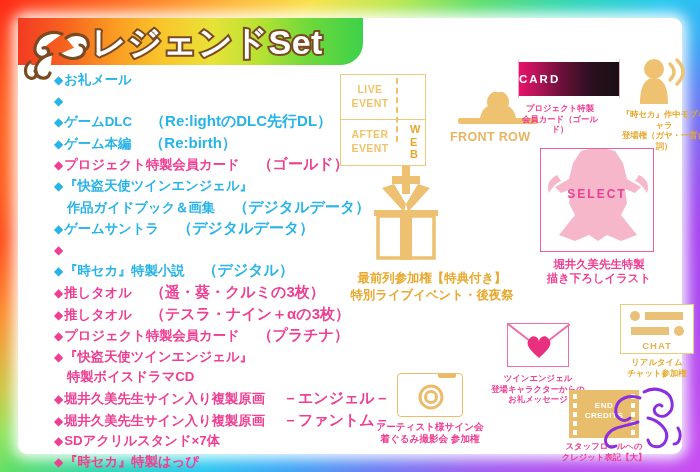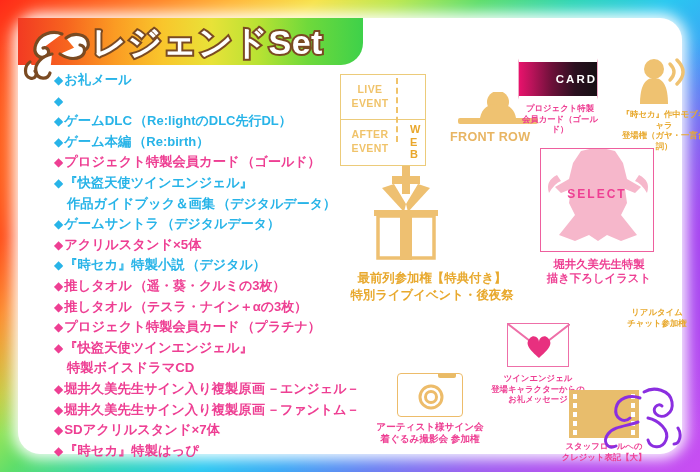--- a/index.html
+++ b/index.html
@@ -20,21 +20,21 @@
   }
   .frame::before{
     content:"";position:absolute;inset:0;
     background:
       radial-gradient(ellipse 120% 70% at 2% 50%, rgba(255,60,20,.85) 0%, rgba(255,60,20,0) 60%),
       radial-gradient(ellipse 120% 70% at 98% 50%, rgba(170,60,240,.8) 0%, rgba(170,60,240,0) 60%);
     pointer-events:none;
   }
   .inner{
     position:absolute;left:18px;top:18px;right:18px;bottom:18px;
-    background:#fff;border-radius:22px;
+    background:#fff;border-radius:9px;
     box-shadow:0 0 14px 5px rgba(255,255,255,.95);
   }
   
   .banner{
     position:absolute;left:0;top:0;width:345px;height:47px;
     border-radius:0 0 22px 0;
     background:linear-gradient(90deg,
       #f23a22 0%, #f7641f 14%, #fb9b23 28%, #f9c62c 42%,
       #e8e238 56%, #b7e233 70%, #6fd93b 84%, #3ed14a 100%);
     z-index:6;
@@ -57,21 +57,21 @@
   .list{
     position:absolute;left:36px;top:52px;width:310px;
     z-index:5;
   }
   .li{
     display:flex;align-items:baseline;
     font-size:13.3px;font-weight:bold;line-height:20.6px;
     white-space:nowrap;
   }
   .li .dia{font-size:12px;margin-right:1px;}
-  .li .sub{font-size:13px;font-weight:bold;margin-left:2px;}
+  .li .sub{font-size:15px;font-weight:bold;margin-left:18px;}
   .li.cont{padding-left:13px;}
   .c-blue{color:#28b4e8;}
   .c-pink{color:#ee3f93;}
   .c-blue .sub{color:#28b4e8;}
   .c-pink .sub{color:#ee3f93;}
 
   
   .gfx{position:absolute;left:0;top:0;right:0;bottom:0;z-index:4;}
   .gitem{position:absolute;text-align:center;}
   .cap{font-size:8.4px;font-weight:bold;line-height:10.6px;}
@@ -95,24 +95,24 @@
   .frontrow{position:absolute;left:432px;top:74px;width:96px;}
   .fr-txt{color:#e8b563;font-size:12.6px;font-weight:bold;letter-spacing:.3px;}
 
   
   .gift{position:absolute;left:348px;top:148px;width:80px;height:96px;}
   .giftcap{position:absolute;left:316px;top:252px;width:196px;text-align:center;
     color:#e8a92e;font-size:12.4px;font-weight:bold;line-height:16.5px;}
 
   
   .cardbox{position:absolute;left:500px;top:40px;width:84px;}
-  .card{width:80px;height:42px;box-sizing:border-box;border:1.6px solid #f0a9c6;
+  .card{width:102px;height:42px;box-sizing:border-box;border:1.6px solid #f0a9c6;
     background:linear-gradient(90deg,#e8126c 0%, #b51358 18%, #6d1039 42%, #2b1020 72%, #171014 100%);
-    border-radius:2px;display:flex;align-items:center;justify-content:flex-end;
-    border-top:4px solid #fff;border-bottom:4px solid #fff;padding-left:37px;}
+    border-radius:2px;display:flex;align-items:center;justify-content:flex-start;
+    border-top:4px solid #fff;border-bottom:4px solid #fff;}
   .card span{color:#fff;font-size:11.5px;font-weight:bold;letter-spacing:2px;}
 
   
   .speaker{position:absolute;left:600px;top:40px;width:92px;}
 
   
   .selbox{position:absolute;left:522px;top:130px;width:118px;}
   .selframe{width:114px;height:104px;box-sizing:border-box;border:1.6px solid #ee5f9e;
     position:relative;overflow:hidden;background:#fff;}
   .seltext{position:absolute;left:0;right:0;top:38px;text-align:center;
@@ -206,21 +206,20 @@
           <span>作品ガイドブック＆画集</span>
           <span class="sub">（デジタルデータ）</span>
         </div>
       <div class="li c-blue">
           <span class="dia">◆</span>
           <span>ゲームサントラ</span>
           <span class="sub">（デジタルデータ）</span>
         </div>
       <div class="li c-pink">
           <span class="dia">◆</span>
-          <span>アクリルスタンド×5体</span>
           <span class="sub"></span>
         </div>
       <div class="li c-blue">
           <span class="dia">◆</span>
           <span>『時セカ』特製小説</span>
           <span class="sub">（デジタル）</span>
         </div>
       <div class="li c-pink">
           <span class="dia">◆</span>
           <span>推しタオル</span>
@@ -362,20 +361,29 @@
           </svg>
         </div>
         <div class="cap pink" style="margin-top:6px">
           <div>ツインエンジェル</div>
           <div>登場キャラクターからの</div>
           <div>お礼メッセージ</div>
         </div>
       </div>
 
       <div class="chatbox gitem">
+        <div class="chat">
+          <svg width="74" height="50" viewBox="0 0 74 50">
+            <circle cx="14" cy="11" r="5" fill="#e9c178"></circle>
+            <rect x="24" y="7" width="38" height="8" fill="#e9c178"></rect>
+            <rect x="10" y="22" width="38" height="8" fill="#e9c178"></rect>
+            <circle cx="58" cy="26" r="5" fill="#e9c178"></circle>
+          </svg>
+          <div class="chat-lab">CHAT</div>
+        </div>
         <div class="cap gold" style="margin-top:3px">
           <div>リアルタイム</div>
           <div>チャット参加権</div>
         </div>
       </div>
 
       <div class="cambox gitem">
         <div class="cam">
           <svg width="66" height="44" viewBox="0 0 66 44">
             <rect x="40" y="-8" width="18" height="12" rx="2" fill="#e9bb66"></rect>
@@ -398,20 +406,24 @@
               <rect x="4" y="22" width="4" height="5"></rect>
                 <rect x="4" y="31" width="4" height="5"></rect>
               <rect x="4" y="40" width="4" height="5"></rect>
               <rect x="62" y="4" width="4" height="5"></rect>
                 <rect x="62" y="13" width="4" height="5"></rect>
               <rect x="62" y="22" width="4" height="5"></rect>
                 <rect x="62" y="31" width="4" height="5"></rect>
               <rect x="62" y="40" width="4" height="5"></rect>
             </g>
           </svg>
+          <div class="film-lab">
+            <div>END</div>
+            <div>CREDITS</div>
+          </div>
         </div>
         <div class="cap pink" style="margin-top:3px">
           <div>スタッフロールへの</div>
           <div>クレジット表記【大】</div>
         </div>
       </div>
 
     </div>
   </div>
 </div>

